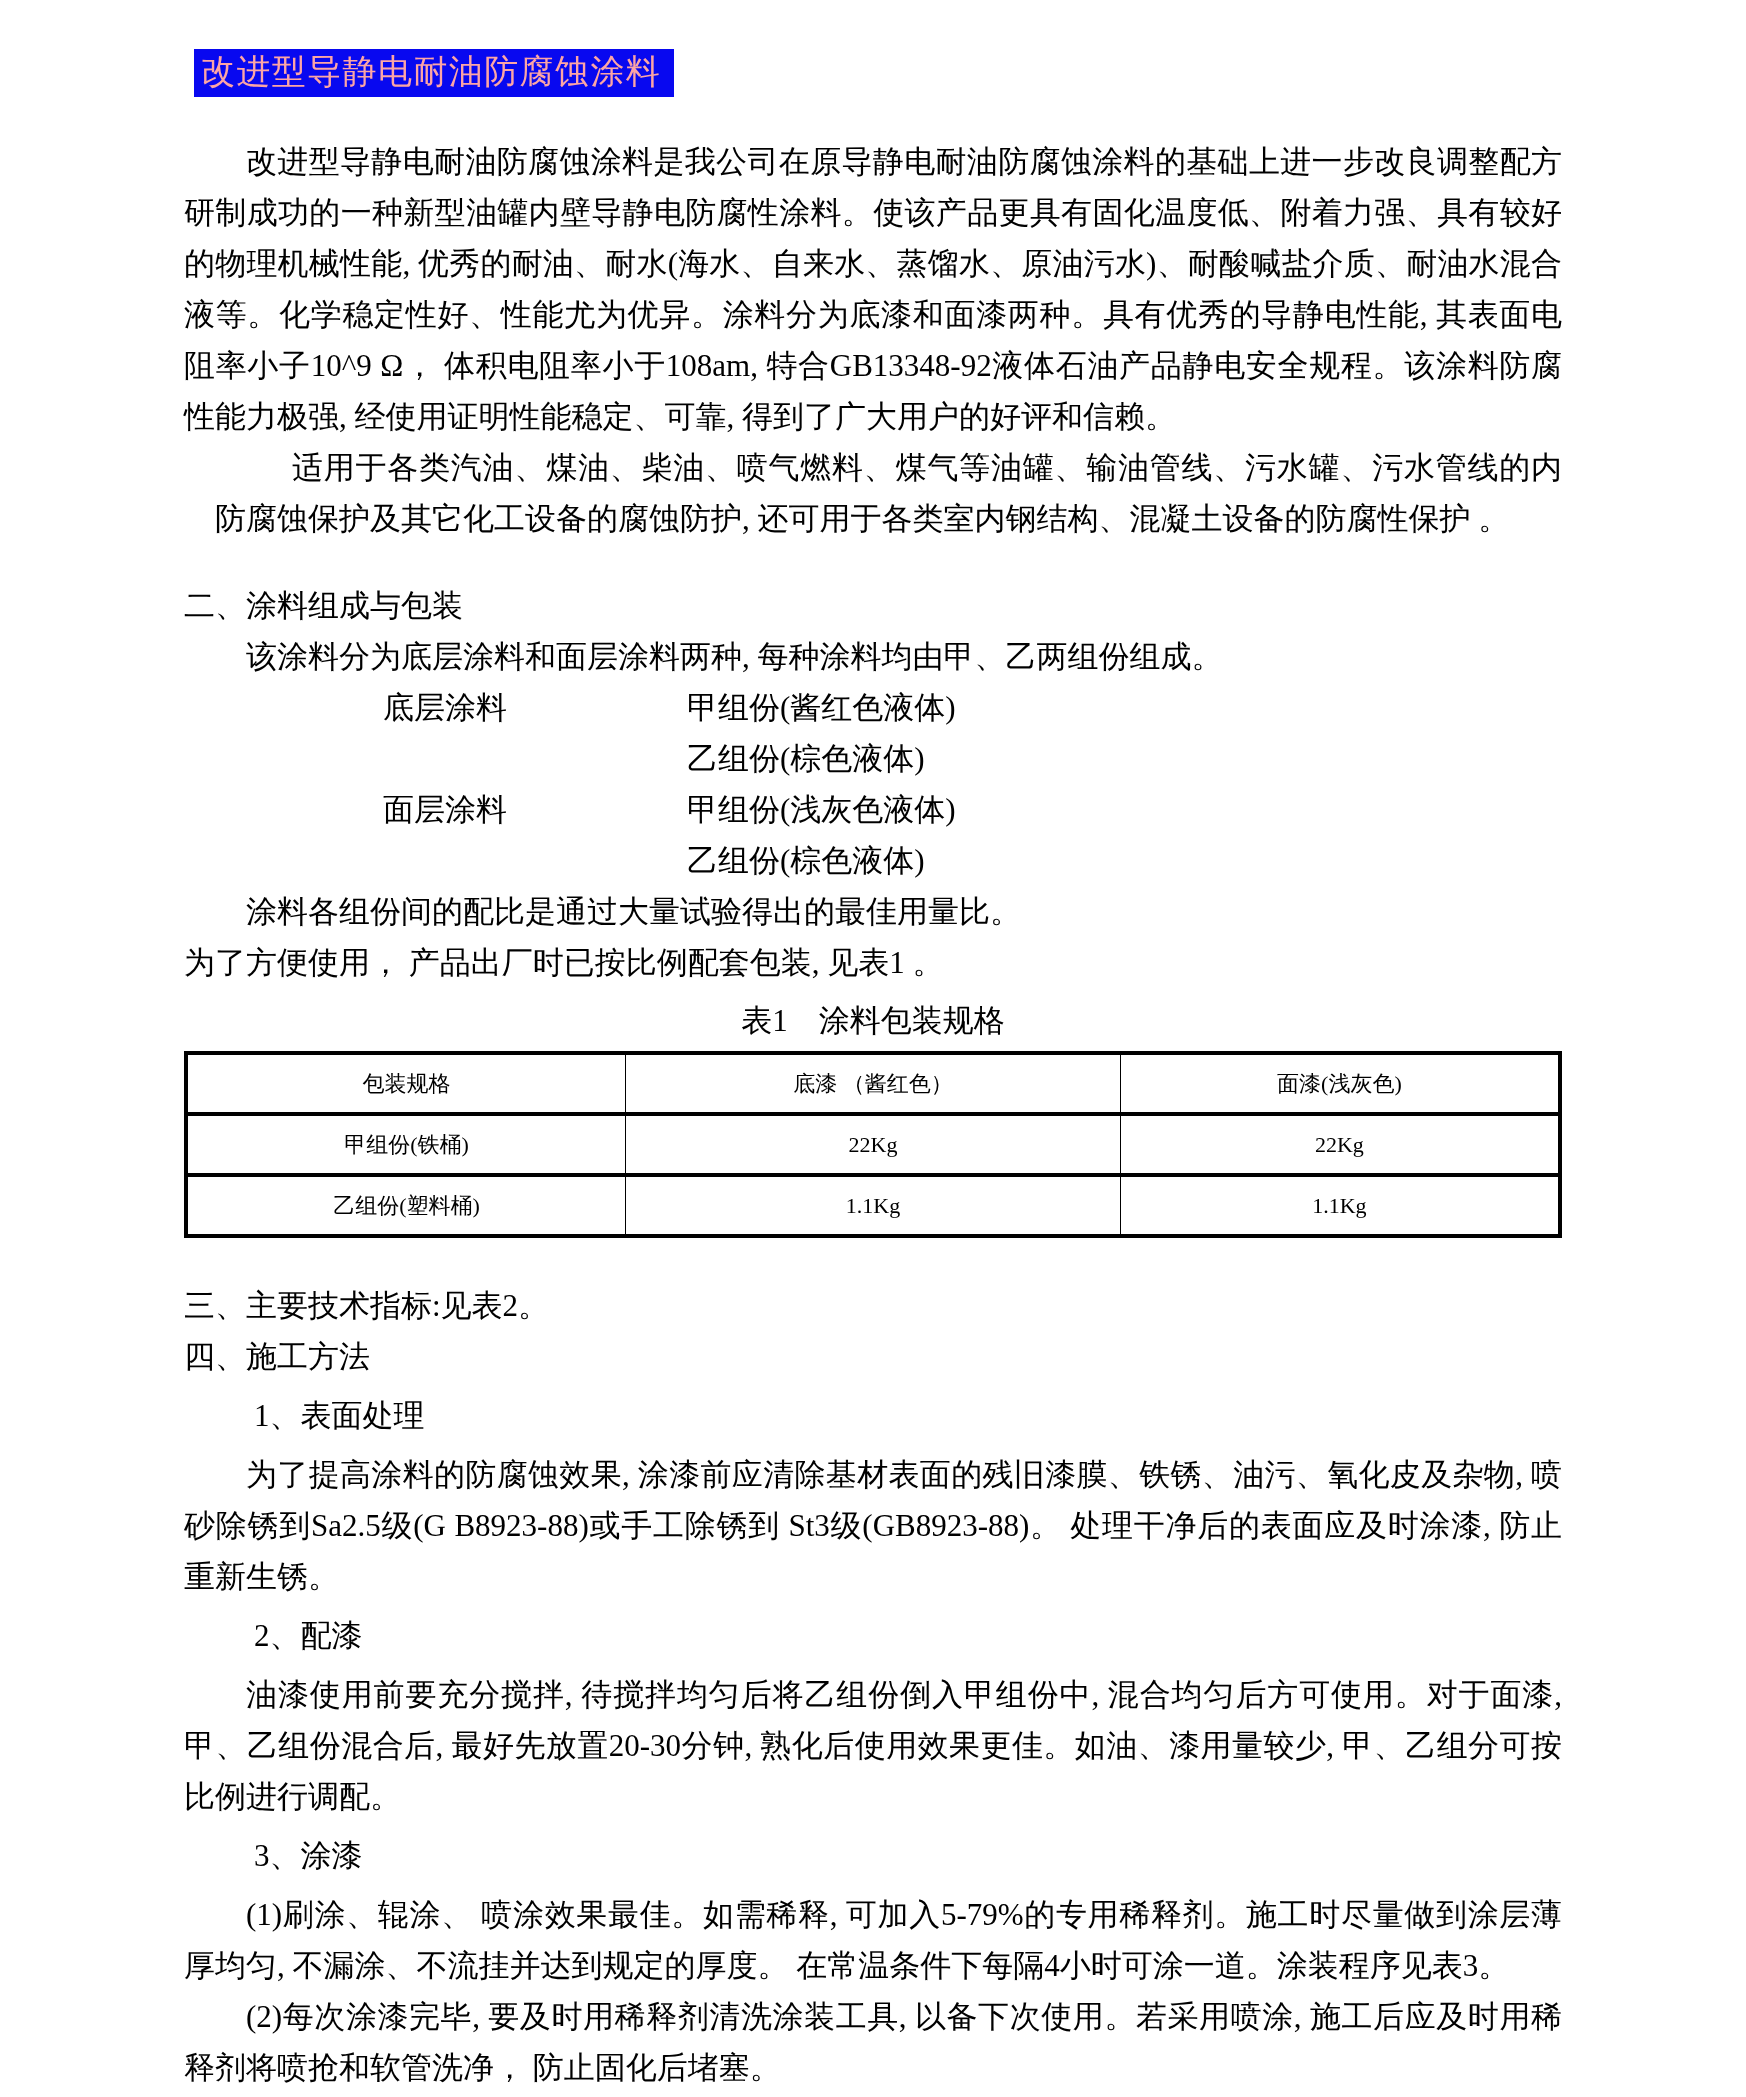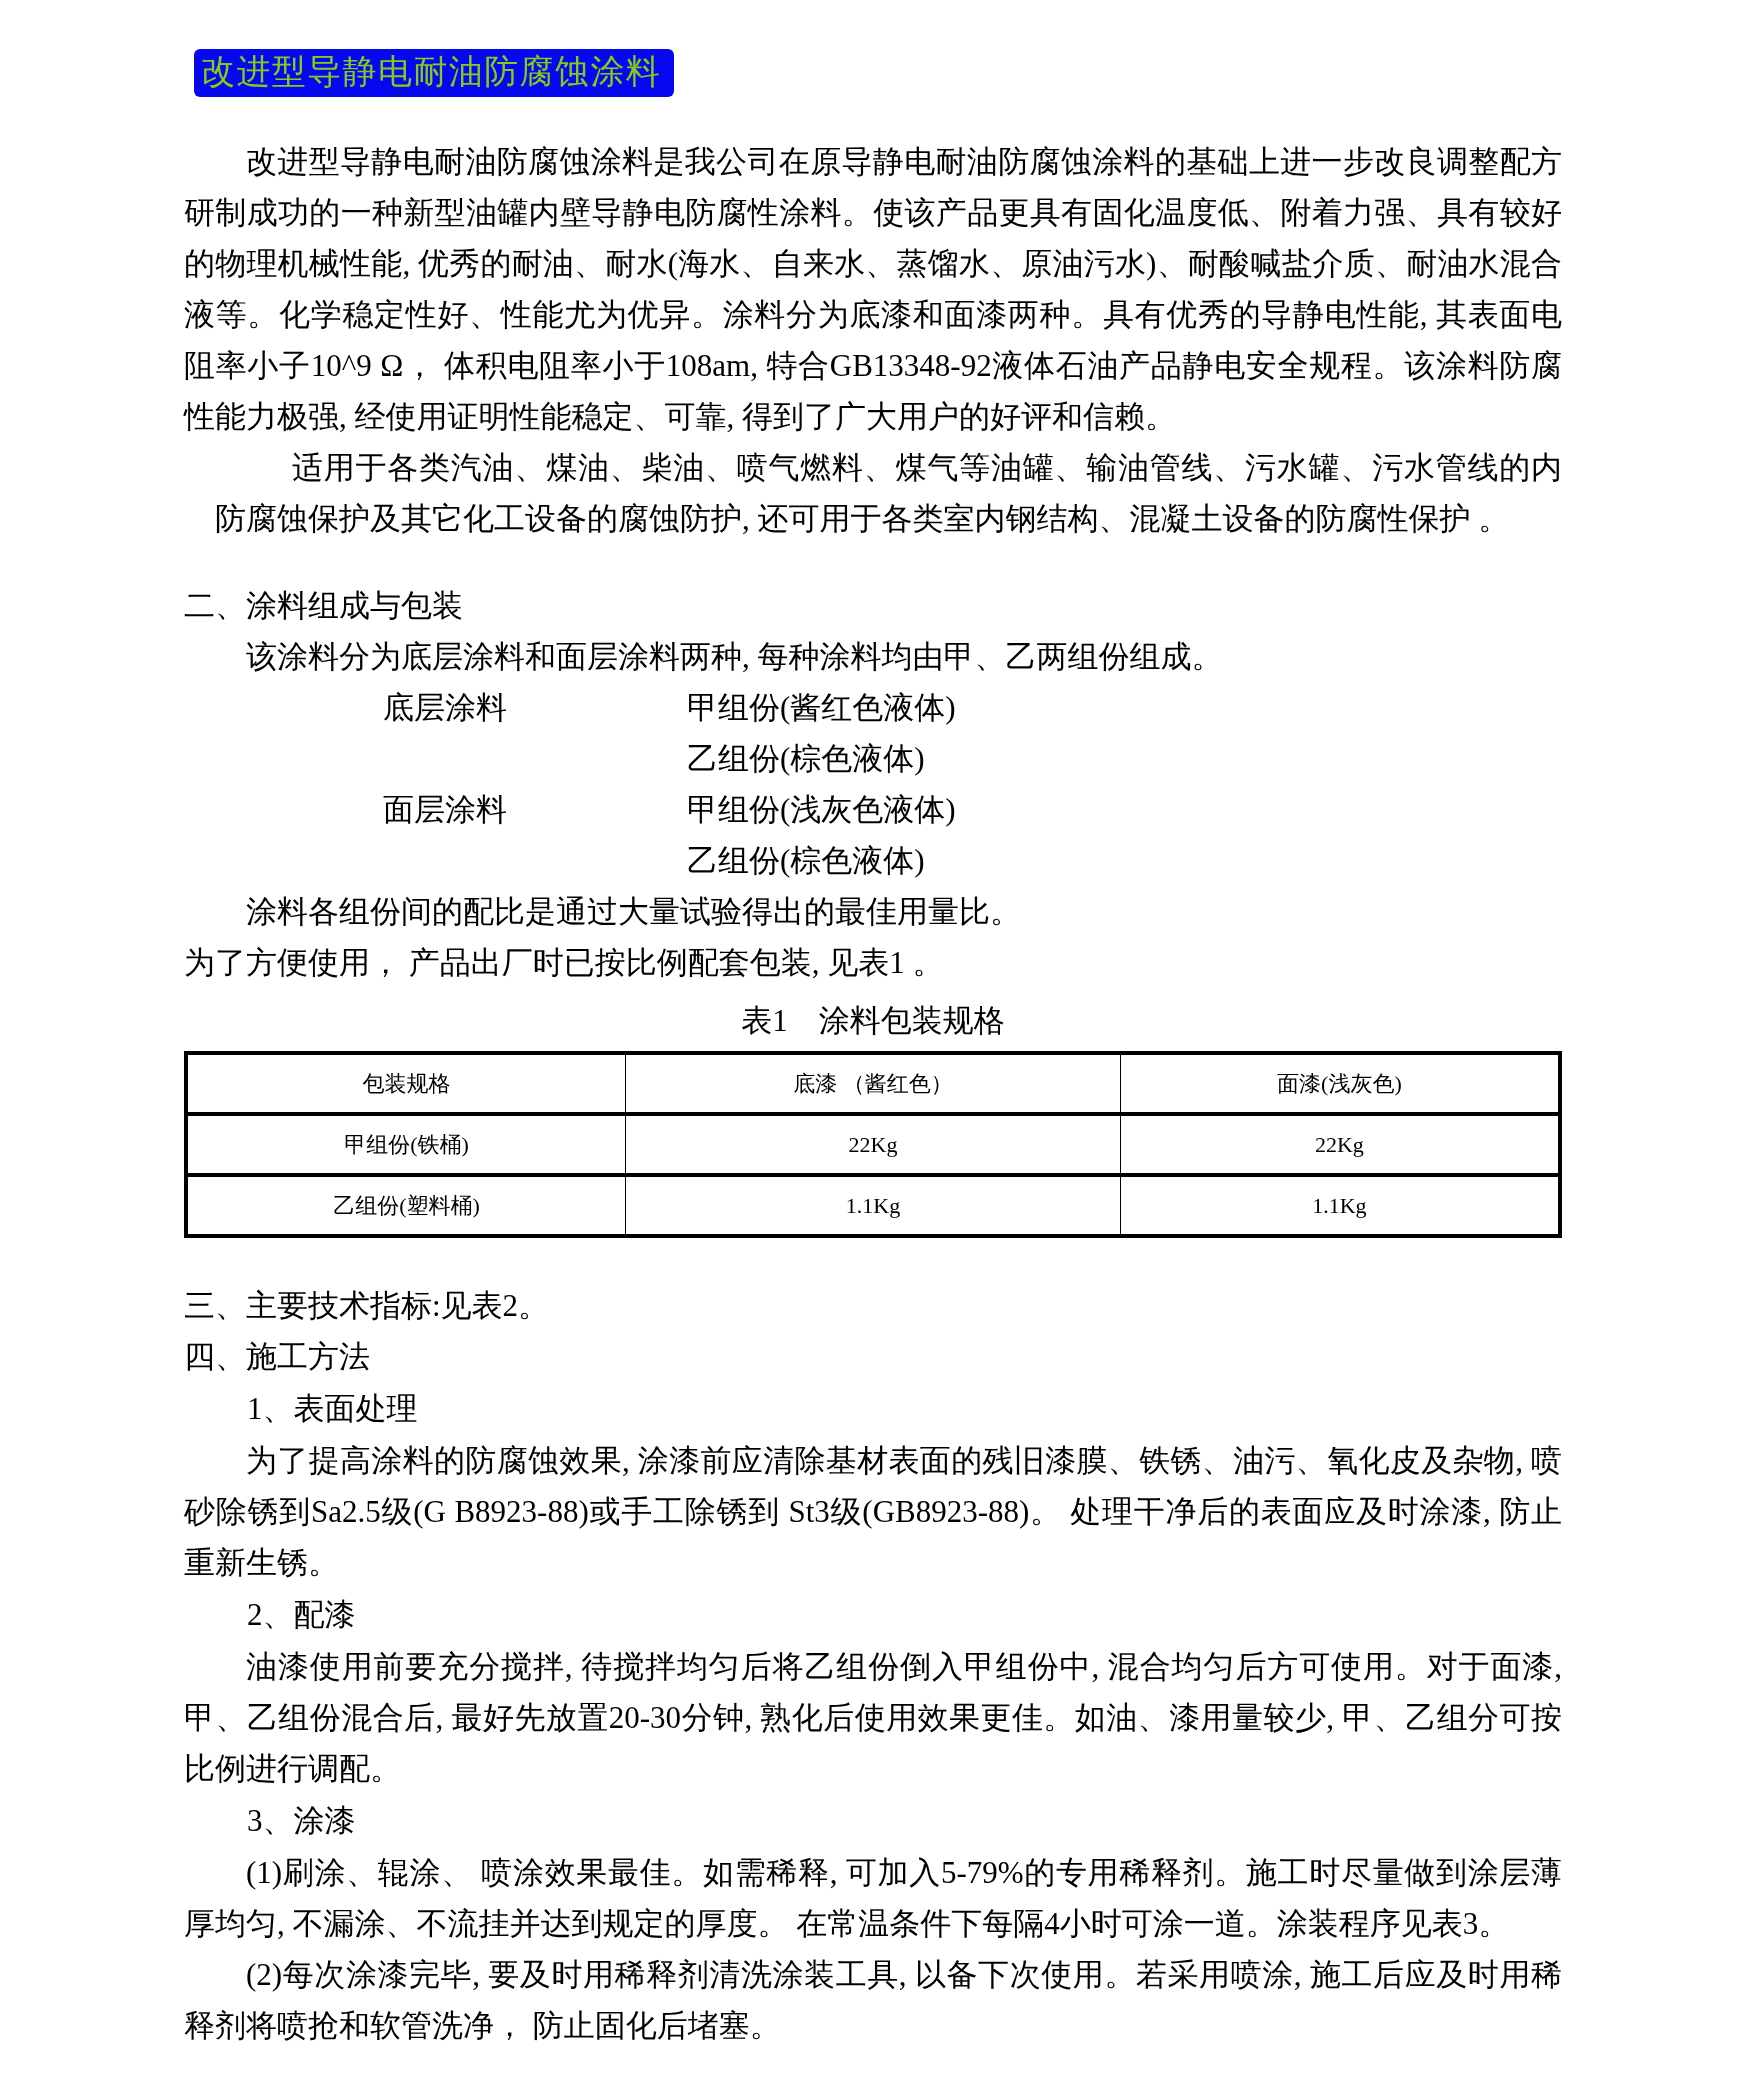--- a/index.html
+++ b/index.html
@@ -6,31 +6,30 @@
   body {
     width:1746px; min-height:2097px;
     background:#ffffff; color:#000000;
     font-family:"Liberation Serif","DejaVu Serif",serif;
     font-size:31px;
   }
   .page { width:1746px; min-height:2097px; position:relative; overflow:hidden; }
   .title-wrap { padding:49px 0 0 194px; }
   .doc-title {
     display:inline-block;
-    background:#0808f0; color:#84cc16;
+    background:#0808f0; color:#fca5a5;
     font-size:34px; line-height:42px;
     padding:2.1px 12.7px 3.5px 7px;
     letter-spacing:1.4px;
-    border-radius:6px;
   }
   .content { padding:0 184px; }
   .para { margin:0; line-height:51px; text-align:justify; }
   .indent { text-indent:62px; }
   .heading { margin:0; line-height:51px; }
-  .subheading { margin:1px; line-height:51px; padding-left:62px; }
+  .subheading { margin:8px; line-height:51px; padding-left:62px; }
   .mt-intro { margin-top:39px; }
   .mt-h1 { margin-top:42px; }
   .mt-h2 { margin-top:36px; }
   .mt-h3 { margin-top:42px; }
   .hang { margin-left:31px; text-indent:77px; }
   .comp-row { display:flex; line-height:51px;justify-content:flex-end; }
   .comp-row .comp-label { margin-left:199px; width:304px; flex:0 0 304px; }
   .comp-row .comp-value { flex:1; }
   .table-caption { margin:7px 0 0 0; line-height:51px; text-align:center; }
   table.pack-table {

